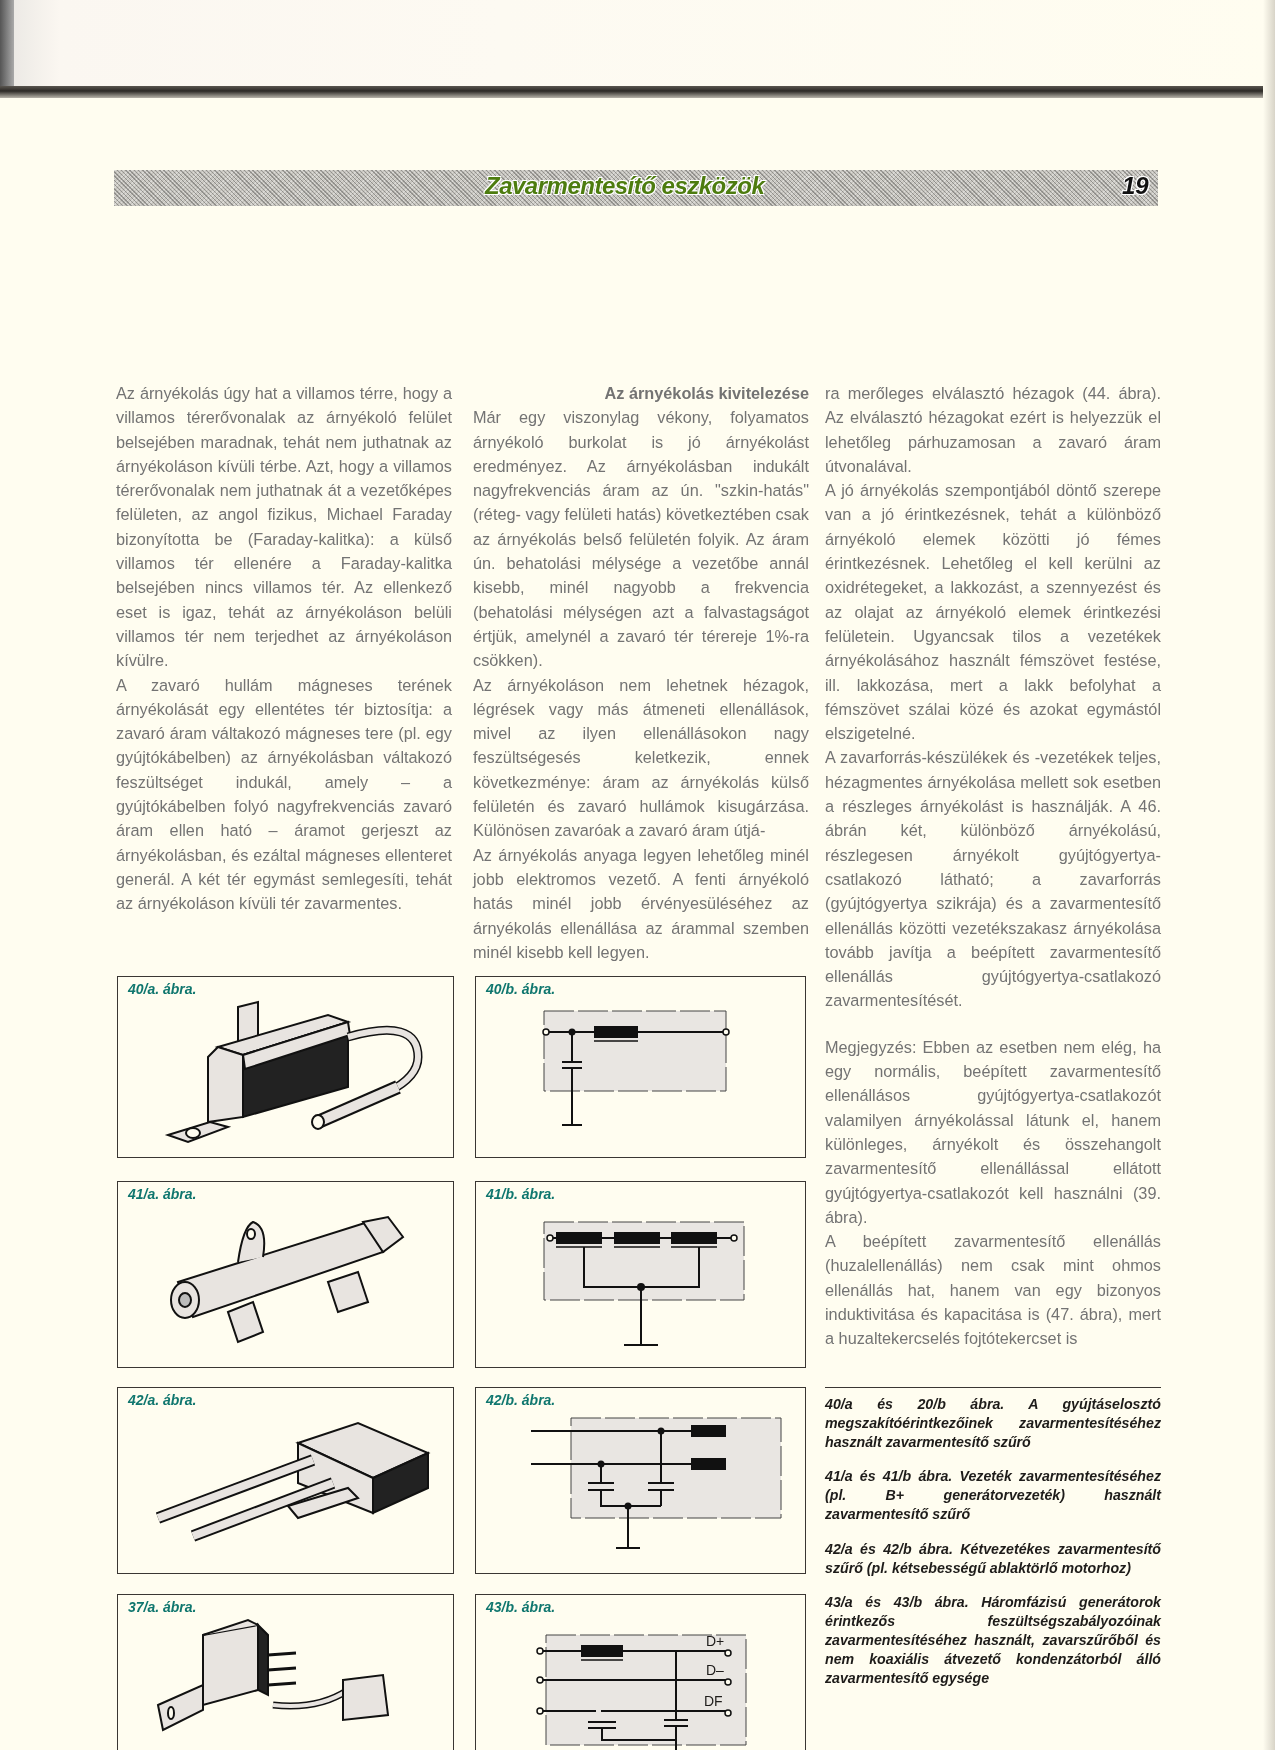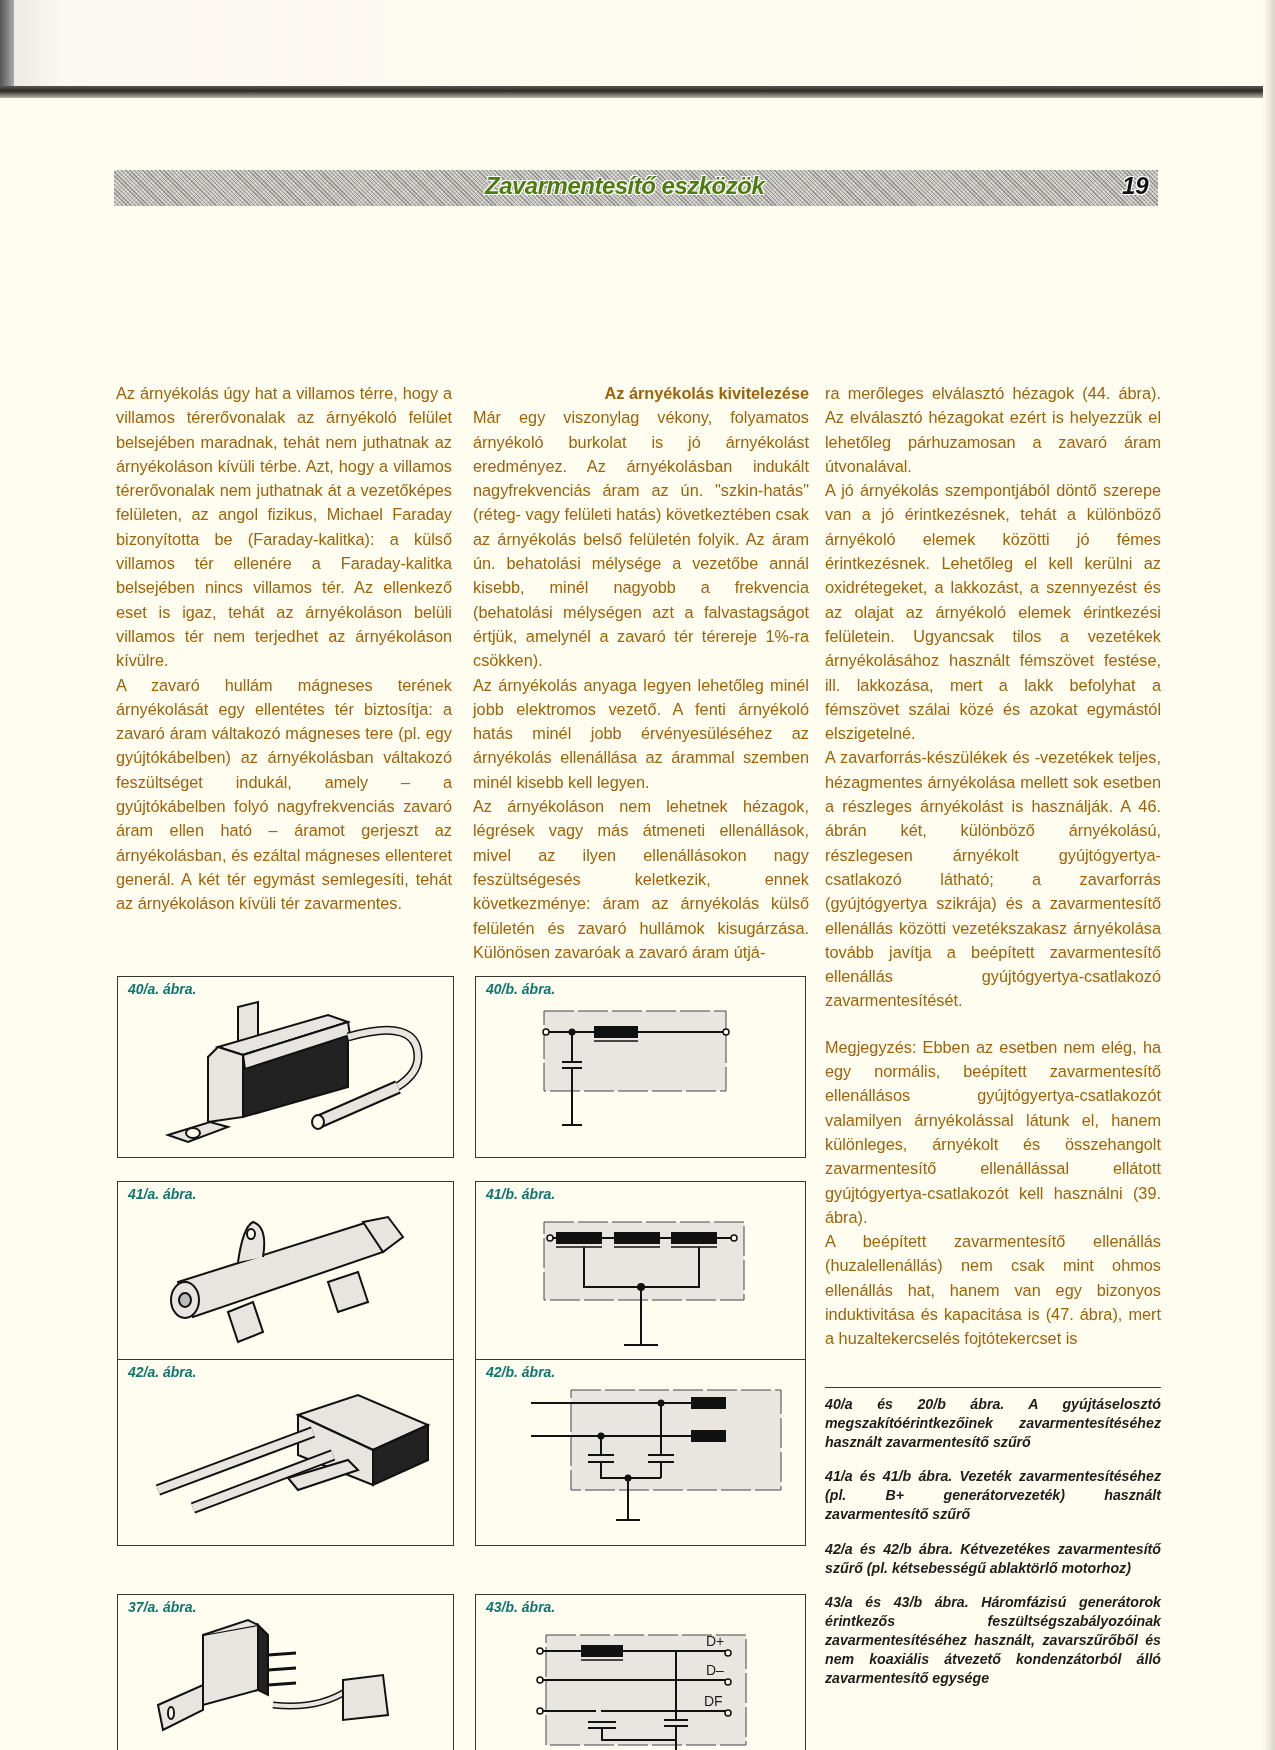--- a/index.html
+++ b/index.html
@@ -36,42 +36,42 @@
     font-style: italic; color: #4d7c0f; letter-spacing: -0.5px;
     text-shadow: 1px 1px 0 #fff, -1px -1px 0 #fff, 1px -1px 0 #fff, -1px 1px 0 #fff;
   }
   .page-num {
     position: absolute; left: 1122px; top: 172px; font-size: 24px; font-weight: bold;
     font-style: italic; color: #111;
     text-shadow: 1px 1px 0 #fff, -1px -1px 0 #fff, 1px -1px 0 #fff, -1px 1px 0 #fff;
   }
   .col {
     position: absolute; width: 336px; font-size: 16.3px; line-height: 24.3px;
-    text-align: justify; color: #a16207;
+    text-align: justify; color: #737373;
   }
   .col p { margin: 0; }
   .col .heading { font-weight: bold; text-align: right; }
   .col .gap { height: 22px; }
   .col1 { left: 116px; top: 381px; }
   .col2 { left: 473px; top: 381px; }
   .col3 { left: 825px; top: 381px; width: 336px; }
 
   .fig {
     position: absolute; border: 1.5px solid #3a3633; background: #fffdf0;
   }
   .fig-label {
     position: absolute; left: 10px; top: 4px; font-size: 14px; font-weight: bold;
     font-style: italic; color: #0f766e;
   }
   .fig svg { position: absolute; left: 0; top: 0; }
   .fa { left: 117px; width: 335px; }
   .fb { left: 475px; width: 329px; }
   .r1 { top: 976px; height: 180px; }
   .r2 { top: 1181px; height: 185px; }
-  .r3 { top: 1359px; height: 185px; }
+  .r3 { top: 1387px; height: 185px; }
   .r4 { top: 1594px; height: 200px; }
 
   .cap-rule {
     position: absolute; left: 825px; top: 1387px; width: 336px; height: 0;
     border-top: 1.5px solid #3a3633;
   }
   .captions {
     position: absolute; left: 825px; top: 1395px; width: 336px;
     font-size: 14.2px; line-height: 18.8px; font-weight: bold; font-style: italic;
     color: #1e1c1a; text-align: justify;
@@ -91,22 +91,22 @@
 <div class="page-num">19</div>
 
 <div class="col col1">
   <p>Az árnyékolás úgy hat a villamos térre, hogy a villamos térerővonalak az árnyékoló felület belsejében maradnak, tehát nem juthatnak az árnyékoláson kívüli térbe. Azt, hogy a villamos térerővonalak nem juthatnak át a vezetőképes felületen, az angol fizikus, Michael Faraday bizonyította be (Faraday-kalitka): a külső villamos tér ellenére a Faraday-kalitka belsejében nincs villamos tér. Az ellenkező eset is igaz, tehát az árnyékoláson belüli villamos tér nem terjedhet az árnyékoláson kívülre.</p>
   <p>A zavaró hullám mágneses terének árnyékolását egy ellentétes tér biztosítja: a zavaró áram váltakozó mágneses tere (pl. egy gyújtókábelben) az árnyékolásban váltakozó feszültséget indukál, amely – a gyújtókábelben folyó nagyfrekvenciás zavaró áram ellen ható – áramot gerjeszt az árnyékolásban, és ezáltal mágneses ellenteret generál. A két tér egymást semlegesíti, tehát az árnyékoláson kívüli tér zavarmentes.</p>
 </div>
 
 <div class="col col2">
   <p class="heading">Az árnyékolás kivitelezése</p>
   <p>Már egy viszonylag vékony, folyamatos árnyékoló burkolat is jó árnyékolást eredményez. Az árnyékolásban indukált nagyfrekvenciás áram az ún. "szkin-hatás" (réteg- vagy felületi hatás) következtében csak az árnyékolás belső felületén folyik. Az áram ún. behatolási mélysége a vezetőbe annál kisebb, minél nagyobb a frekvencia (behatolási mélységen azt a falvastagságot értjük, amelynél a zavaró tér térereje 1%-ra csökken).</p>
+  <p>Az árnyékoláson nem lehetnek hézagok, légrések vagy más átmeneti ellenállások, mivel az ilyen ellenállásokon nagy feszültségesés keletkezik, ennek következménye: áram az árnyékolás külső felületén és zavaró hullámok kisugárzása. Különösen zavaróak a zavaró áram útjá-</p>
   <p>Az árnyékolás anyaga legyen lehetőleg minél jobb elektromos vezető. A fenti árnyékoló hatás minél jobb érvényesüléséhez az árnyékolás ellenállása az árammal szemben minél kisebb kell legyen.</p>
-  <p>Az árnyékoláson nem lehetnek hézagok, légrések vagy más átmeneti ellenállások, mivel az ilyen ellenállásokon nagy feszültségesés keletkezik, ennek következménye: áram az árnyékolás külső felületén és zavaró hullámok kisugárzása. Különösen zavaróak a zavaró áram útjá-</p>
 </div>
 
 <div class="col col3">
   <p>ra merőleges elválasztó hézagok (44. ábra). Az elválasztó hézagokat ezért is helyezzük el lehetőleg párhuzamosan a zavaró áram útvonalával.</p>
   <p>A jó árnyékolás szempontjából döntő szerepe van a jó érintkezésnek, tehát a különböző árnyékoló elemek közötti jó fémes érintkezésnek. Lehetőleg el kell kerülni az oxidrétegeket, a lakkozást, a szennyezést és az olajat az árnyékoló elemek érintkezési felületein. Ugyancsak tilos a vezetékek árnyékolásához használt fémszövet festése, ill. lakkozása, mert a lakk befolyhat a fémszövet szálai közé és azokat egymástól elszigetelné.</p>
   <p>A zavarforrás-készülékek és -vezetékek teljes, hézagmentes árnyékolása mellett sok esetben a részleges árnyékolást is használják. A 46. ábrán két, különböző árnyékolású, részlegesen árnyékolt gyújtógyertya-csatlakozó látható; a zavarforrás (gyújtógyertya szikrája) és a zavarmentesítő ellenállás közötti vezetékszakasz árnyékolása tovább javítja a beépített zavarmentesítő ellenállás gyújtógyertya-csatlakozó zavarmentesítését.</p>
   <div class="gap"></div>
   <p>Megjegyzés: Ebben az esetben nem elég, ha egy normális, beépített zavarmentesítő ellenállásos gyújtógyertya-csatlakozót valamilyen árnyékolással látunk el, hanem különleges, árnyékolt és összehangolt zavarmentesítő ellenállással ellátott gyújtógyertya-csatlakozót kell használni (39. ábra).</p>
   <p>A beépített zavarmentesítő ellenállás (huzalellenállás) nem csak mint ohmos ellenállás hat, hanem van egy bizonyos induktivitása és kapacitása is (47. ábra), mert a huzaltekercselés fojtótekercset is</p>
 </div>

